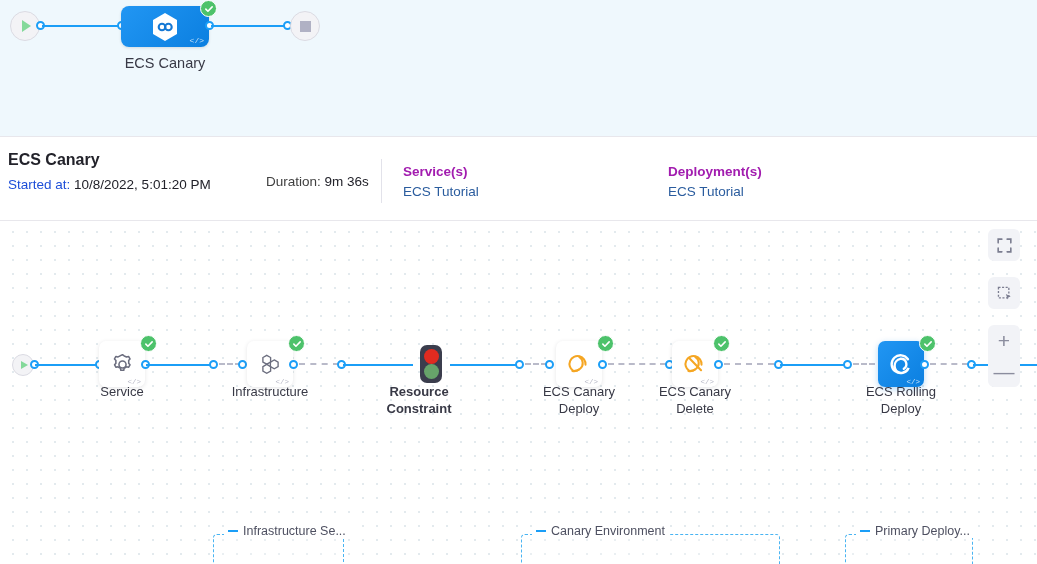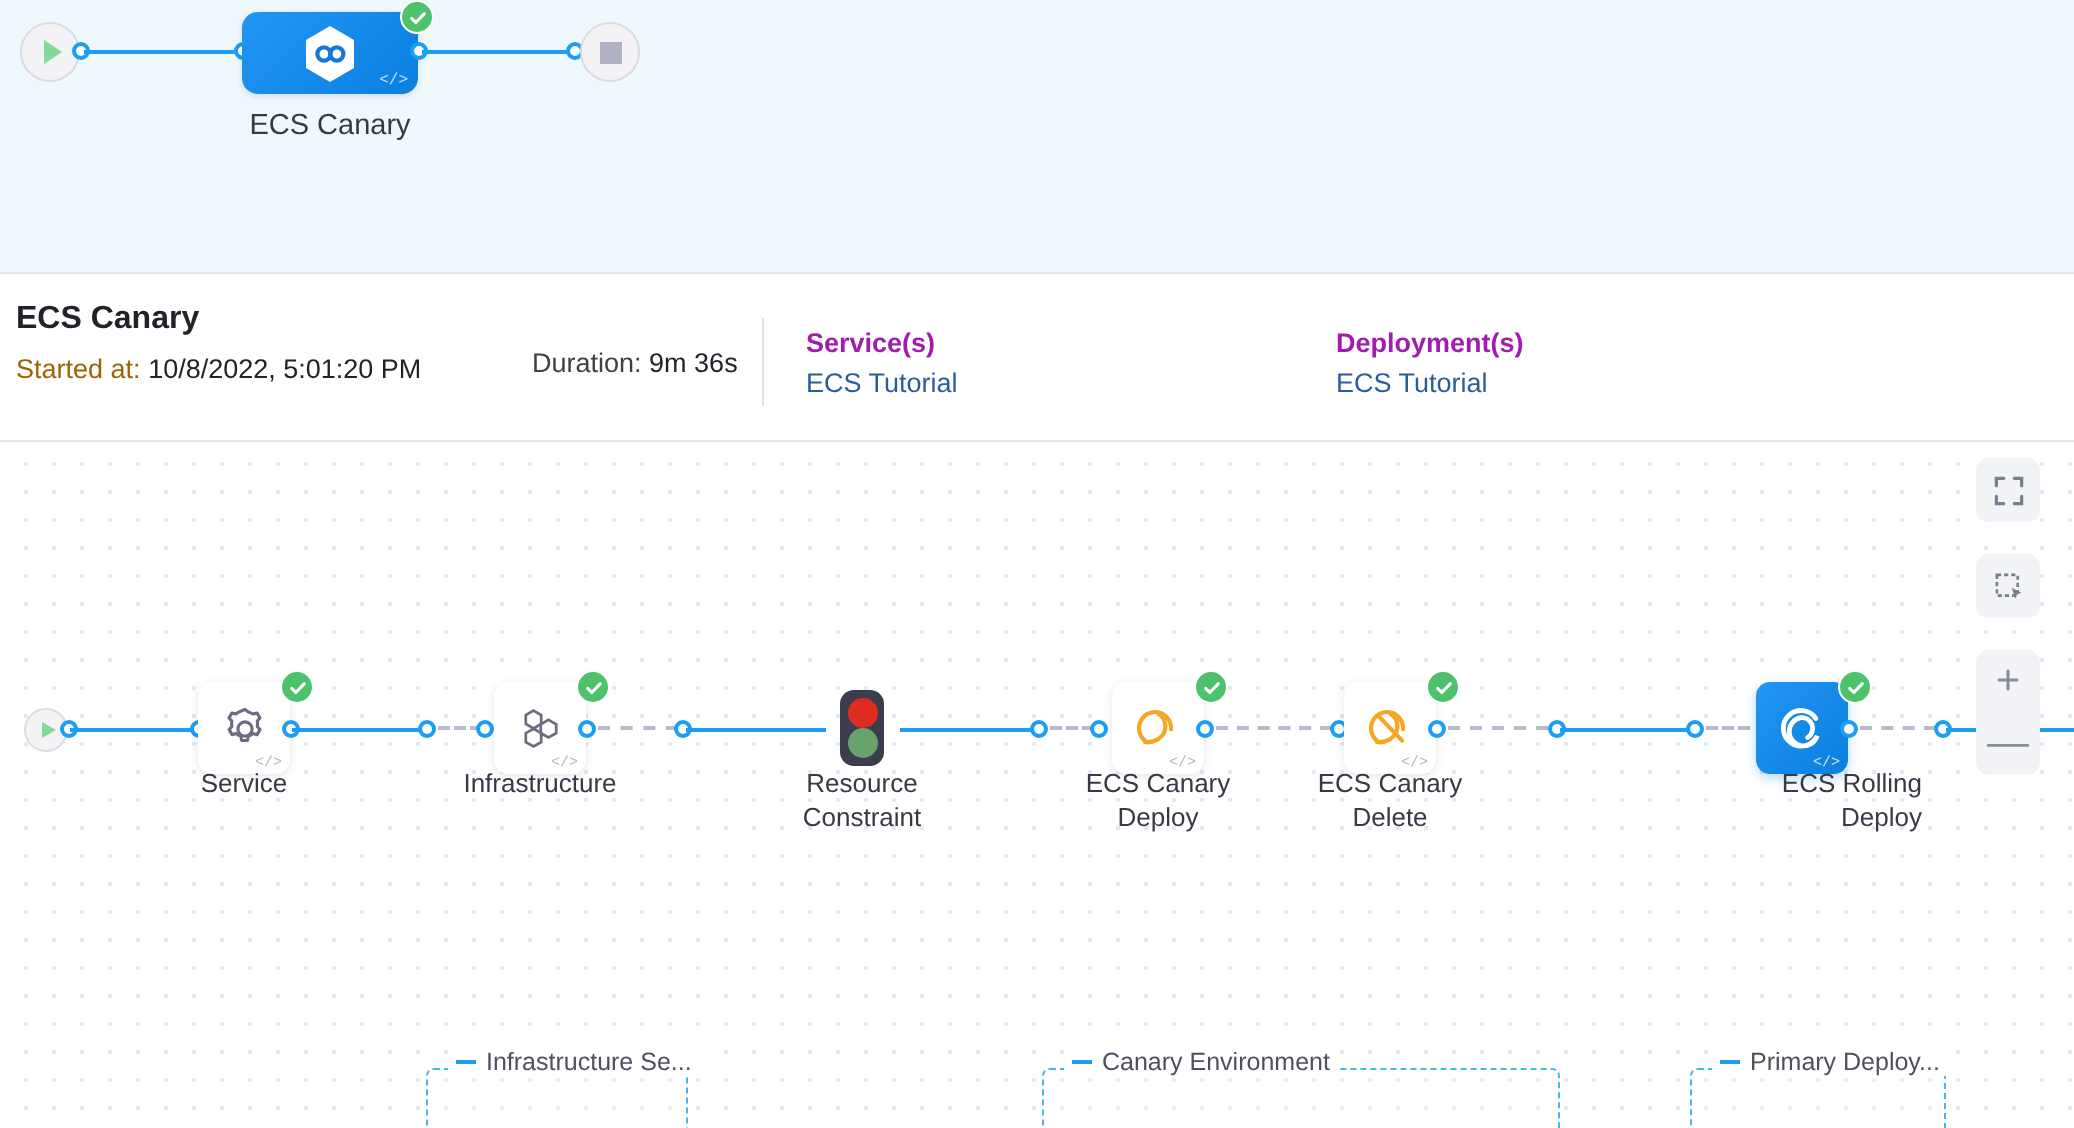--- a/index.html
+++ b/index.html
@@ -70,21 +70,21 @@
   .badge-ok svg { width: 10px; height: 10px; display: block; }
 
   
   .info-bar {
     position: relative; width: 1037px; height: 84px;
     background: #ffffff; border-bottom: 1px solid #e8e7ec;
     padding: 14px 0 0 8px;
   }
   .info-title { font-size: 16px; font-weight: bold; color: #22222a; }
   .info-started { margin-top: 8px; font-size: 13.5px; color: #22222a; }
-  .info-started .lbl { color: #a16207; }
+  .info-started .lbl { color: #1d4ed8; }
   .info-duration {
     position: absolute; left: 266px; top: 174px;
     font-size: 13.5px; color: #22222a;
   }
   .info-duration .lbl { color: #404040; }
   .vsep {
     position: absolute; left: 381px; top: 159px;
     width: 1px; height: 44px; background: #e2e2ea;
   }
   .meta { position: absolute; top: 164px; }
@@ -317,21 +317,21 @@
   <div class="node-label" style="left:210px; top:162px;">Infrastructure</div>
   <div class="cport" style="left:289px; top:139px;"></div>
   <div class="cline dashed" style="left:299px; top:142px; width:40px;"></div>
   <div class="cport" style="left:337px; top:139px;"></div>
   <div class="cline" style="left:343px; top:143px; width:70px;"></div>
 
   <div class="trafficlight" style="left:420px; top:124px;">
     <div class="tl-red"></div>
     <div class="tl-green"></div>
   </div>
-  <div class="node-label" style="left:371px; top:162px;">
+  <div class="node-label" style="left:359px; top:162px;font-weight:bold;">
     <div>Resource</div>
     <div>Constraint</div>
   </div>
   <div class="cline" style="left:450px; top:143px; width:68px;"></div>
   <div class="cport" style="left:515px; top:139px;"></div>
   <div class="cline dashed" style="left:525px; top:142px; width:22px;"></div>
   <div class="cport" style="left:545px; top:139px;"></div>
 
   <div class="node" style="left:556px; top:120px;">
     <svg width="26" height="26" viewBox="0 0 24 24">
@@ -387,21 +387,21 @@
     <svg width="26" height="26" viewBox="0 0 24 24">
       <path d="M18.4 7.6 A8.2 8.2 0 1 0 19 15.6 A6.6 6.6 0 1 1 11.4 7.2 A5 5 0 0 1 14.6 16.4" fill="none" stroke="#ffffff" stroke-width="2.2" stroke-linecap="round"></path>
     </svg>
     <span class="code-mark">&lt;/&gt;</span>
   </div>
   <div class="badge-ok" style="left:919px; top:114px;">
     <svg viewBox="0 0 12 12">
       <path d="M2.2 6.2 L4.7 8.7 L9.8 3.4" stroke="#ffffff" stroke-width="1.9" fill="none" stroke-linecap="round" stroke-linejoin="round"></path>
     </svg>
   </div>
-  <div class="node-label" style="left:841px; top:162px;text-align:right;">
+  <div class="node-label" style="left:841px; top:162px;">
     <div>ECS Rolling</div>
     <div>Deploy</div>
   </div>
   <div class="cport" style="left:920px; top:139px;"></div>
   <div class="cline dashed" style="left:930px; top:142px; width:38px;"></div>
   <div class="cport" style="left:967px; top:139px;"></div>
   <div class="cline" style="left:973px; top:143px; width:64px;"></div>
 
   <div class="ctrl ctrl-fullscreen" style="top:8px;">
     <svg width="17" height="17" viewBox="0 0 18 18">

